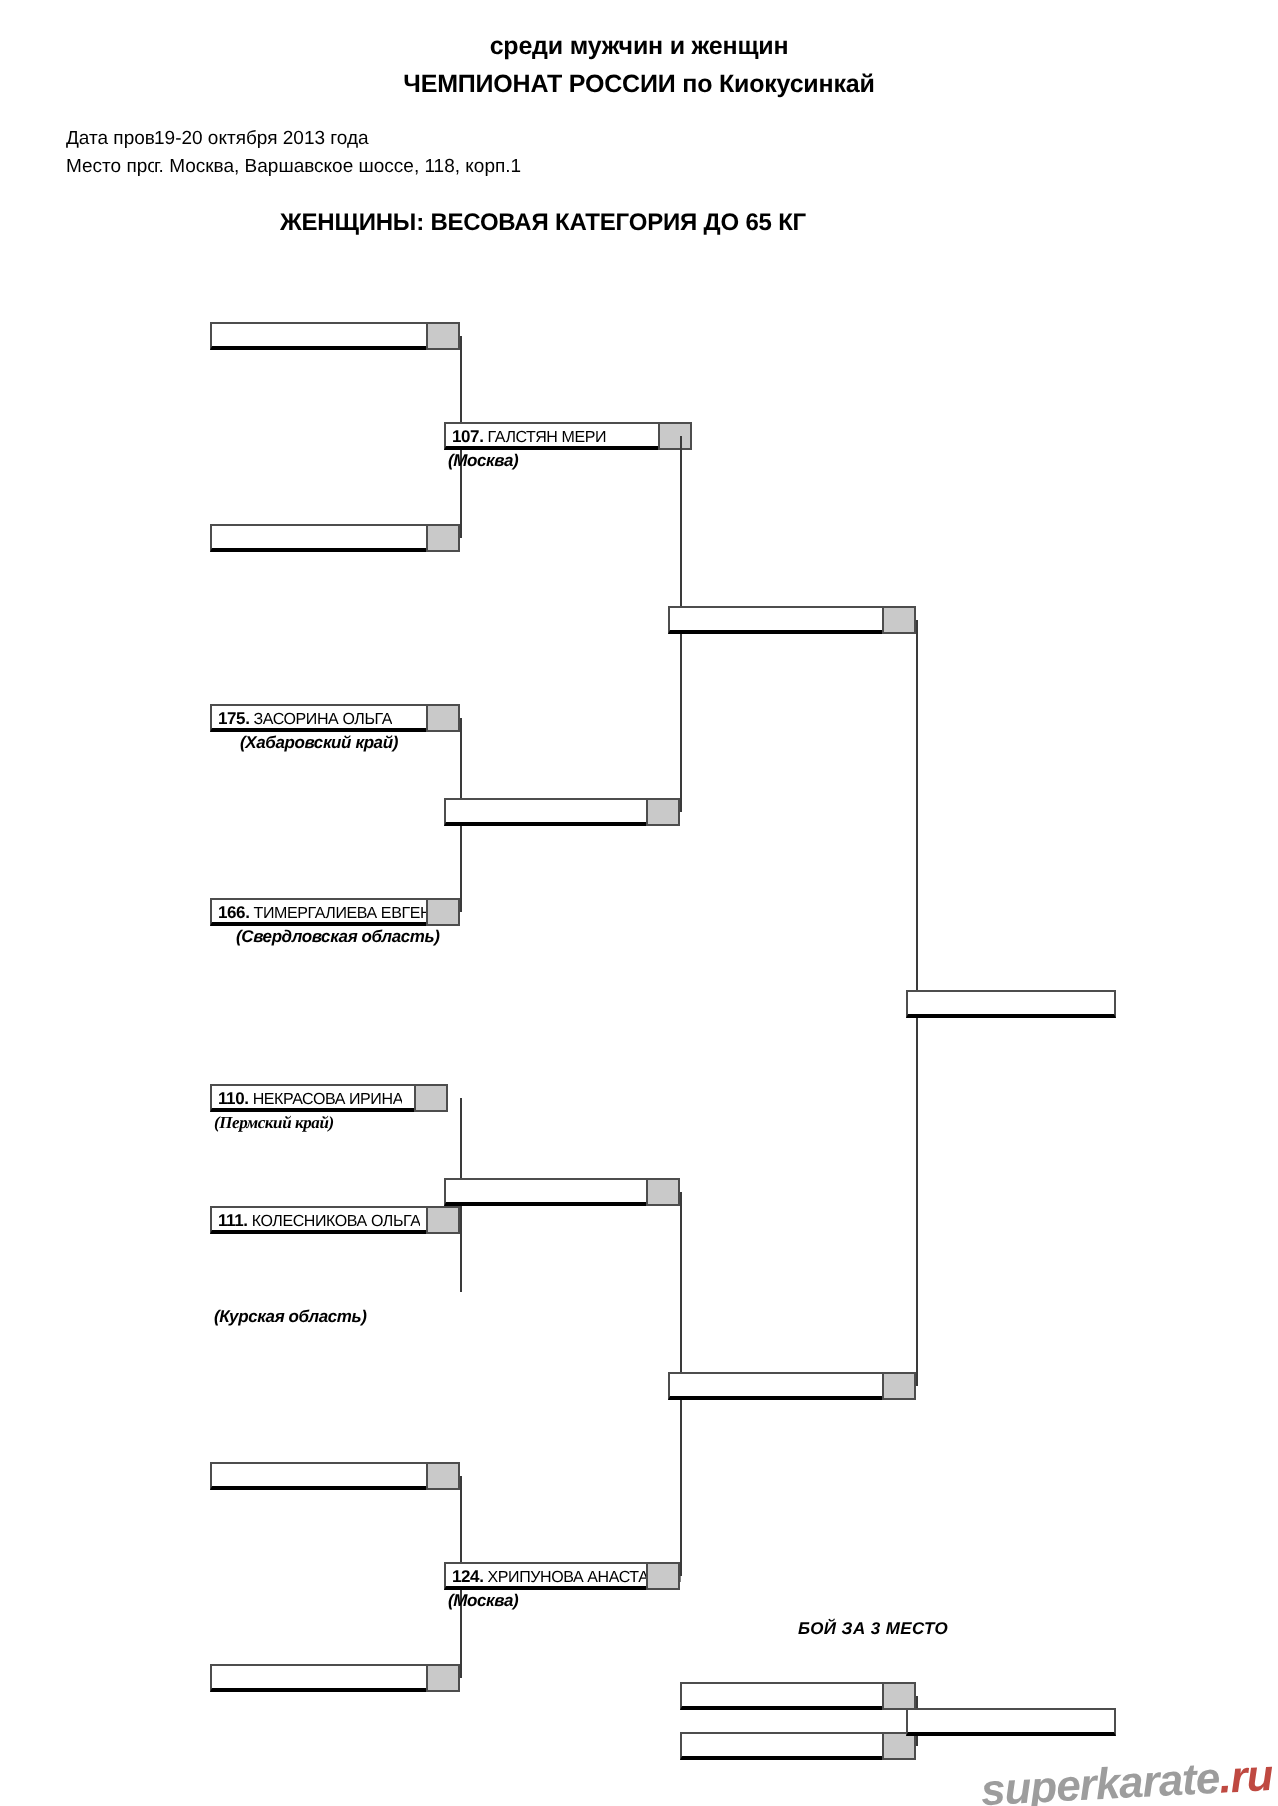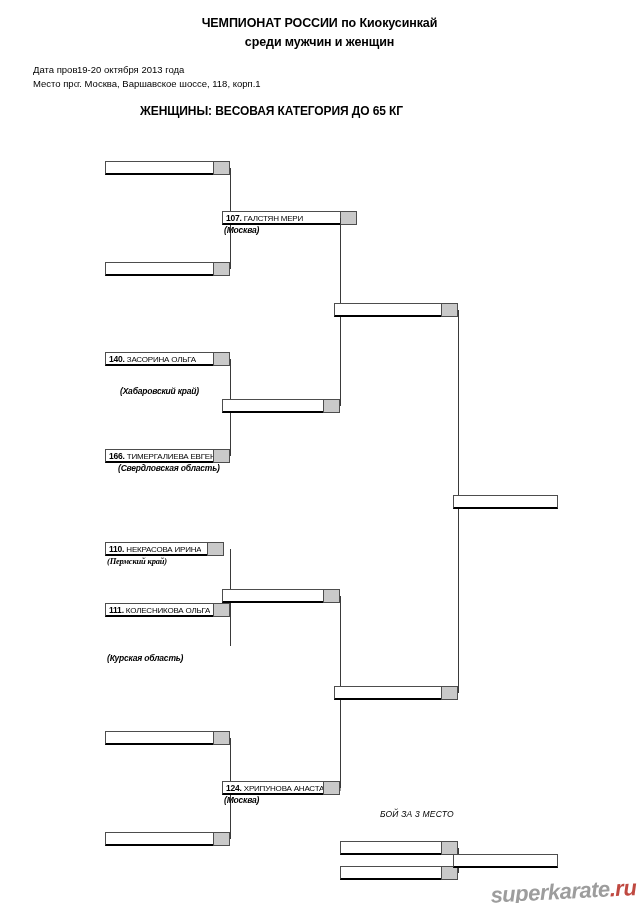--- a/index.html
+++ b/index.html
@@ -115,24 +115,25 @@
     background: #ffffff;
     height: 14px;
   }
 
   
   .vline { position: absolute; width: 1px; background: #3a3a3a; }
 
   .third-label {
     position: absolute;
     font-size: 8.5px;
-    font-weight: normal;
+    font-weight: bold;
     font-style: italic;
     letter-spacing: 0.2px;
     white-space: nowrap;
+    margin-left: 19px;
   }
 
   
   .watermark {
     position: absolute;
     right: 2px;
     bottom: 2px;
     font-size: 22px;
     font-weight: bold;
     font-style: italic;
@@ -142,22 +143,22 @@
     transform: rotate(-3deg);
     transform-origin: right bottom;
     text-shadow: 0 1px 0 #ffffff;
   }
   .watermark .tld { color: #b52a20; }
 </style>
 </head>
 <body>
 
 <div class="title-block">
+  <div class="title-line">среди мужчин и женщин</div>
   <div class="title-line">ЧЕМПИОНАТ РОССИИ по Киокусинкай</div>
-  <div class="title-line">среди мужчин и женщин</div>
 </div>
 
 <div class="meta-block">
   <div class="meta-row">
     <span class="meta-label">Дата проведения</span><span class="meta-value">19-20 октября 2013 года</span>
   </div>
   <div class="meta-row">
     <span class="meta-label">Место проведения</span><span class="meta-value">г. Москва, Варшавское шоссе, 118, корп.1</span>
   </div>
 </div>
@@ -169,31 +170,31 @@
   <div class="slot" style="left:105px; top:161px; width:125px;">
     <span class="label"></span>
     <span class="score"></span>
   </div>
   <div class="slot" style="left:105px; top:262px; width:125px;">
     <span class="label"></span>
     <span class="score"></span>
   </div>
   <div class="vline" style="left:230px; top:168px; height:101px;"></div>
 
-  <div class="slot" style="left:222px; top:211px; width:135px;">
+  <div class="slot" style="left:222px; top:211px; width:124px;">
     <span class="label"><b class="num">107.</b> <span>ГАЛСТЯН МЕРИ</span></span>
     <span class="score"></span>
   </div>
   <div class="region" style="left:224px; top:225px;">(Москва)</div>
 
   <div class="slot" style="left:105px; top:352px; width:125px;">
-    <span class="label"><b class="num">140.</b> <span>ЗАСОРИНА ОЛЬГА</span></span>
-    <span class="score"></span>
-  </div>
-  <div class="region" style="left:107px; top:386px;padding-left:13px;">(Хабаровский край)</div>
+    <span class="label"><b class="num">175.</b> <span>ЗАСОРИНА ОЛЬГА</span></span>
+    <span class="score"></span>
+  </div>
+  <div class="region" style="left:107px; top:366px;padding-left:13px;">(Хабаровский край)</div>
 
   <div class="slot" style="left:105px; top:449px; width:125px;">
     <span class="label"><b class="num">166.</b> <span>ТИМЕРГАЛИЕВА ЕВГЕНИЯ</span></span>
     <span class="score"></span>
   </div>
   <div class="region" style="left:118px; top:463px;">(Свердловская область)</div>
 
   <div class="vline" style="left:230px; top:359px; height:97px;"></div>
 
   <div class="slot" style="left:222px; top:399px; width:118px;">

